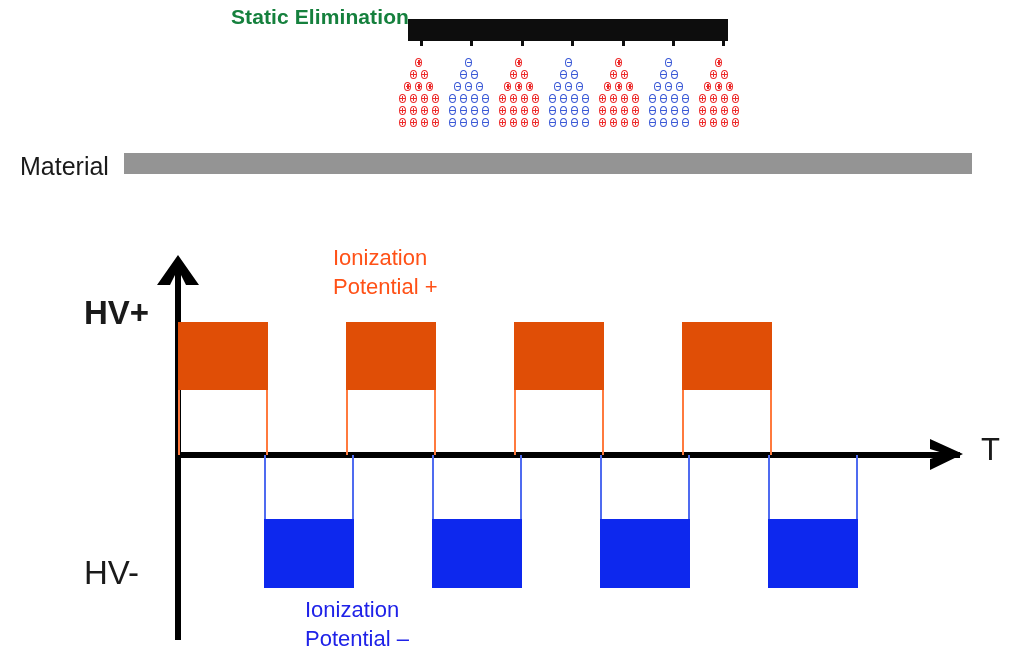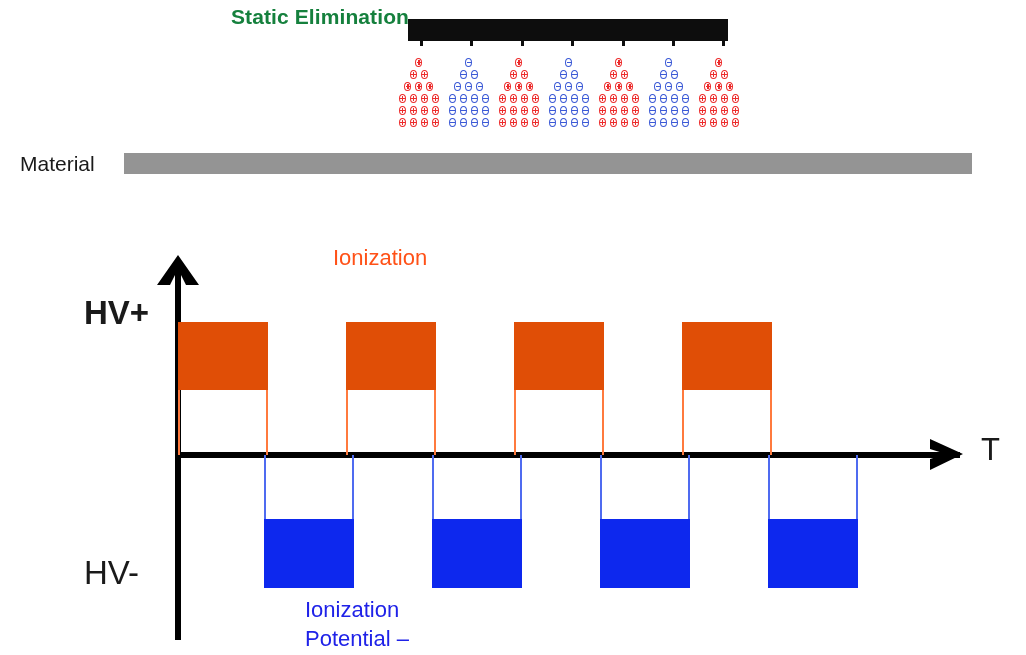--- a/index.html
+++ b/index.html
@@ -25,21 +25,21 @@
     font-size: 21px;
     color: #15803d;
     white-space: nowrap;
     letter-spacing: 0.1px;
     font-weight: bold;
   }
 
   #material-label {
     left: 20px;
     top: 152px;
-    font-size: 21px;
+    font-size: 25px;
     color: #1a1a1a;
     white-space: nowrap;
   }
 
   #emitter-bar {
     left: 408px;
     top: 19px;
     width: 320px;
     height: 22px;
     background: #0d0d0d;
@@ -618,18 +618,19 @@
       <div class="abs pulse-neg-fill" style="left: 600px; top: 519px; width: 90px; height: 69px;"></div>
       <div class="abs pulse-neg-stem" style="left: 600px; top: 455px; height: 64px;"></div>
       <div class="abs pulse-neg-stem" style="left: 688.4px; top: 455px; height: 64px;"></div>
       <div class="abs pulse-neg-fill" style="left: 768px; top: 519px; width: 90px; height: 69px;"></div>
       <div class="abs pulse-neg-stem" style="left: 768px; top: 455px; height: 64px;"></div>
       <div class="abs pulse-neg-stem" style="left: 856.4px; top: 455px; height: 64px;"></div>
     </div>
 
   <div class="abs" id="ion-pot-pos-label">
       <div>Ionization</div>
+      <div>Potential +</div>
     </div>
   <div class="abs" id="ion-pot-neg-label">
       <div>Ionization</div>
       <div>Potential –</div>
     </div>
 </div>
 
 </body></html>

